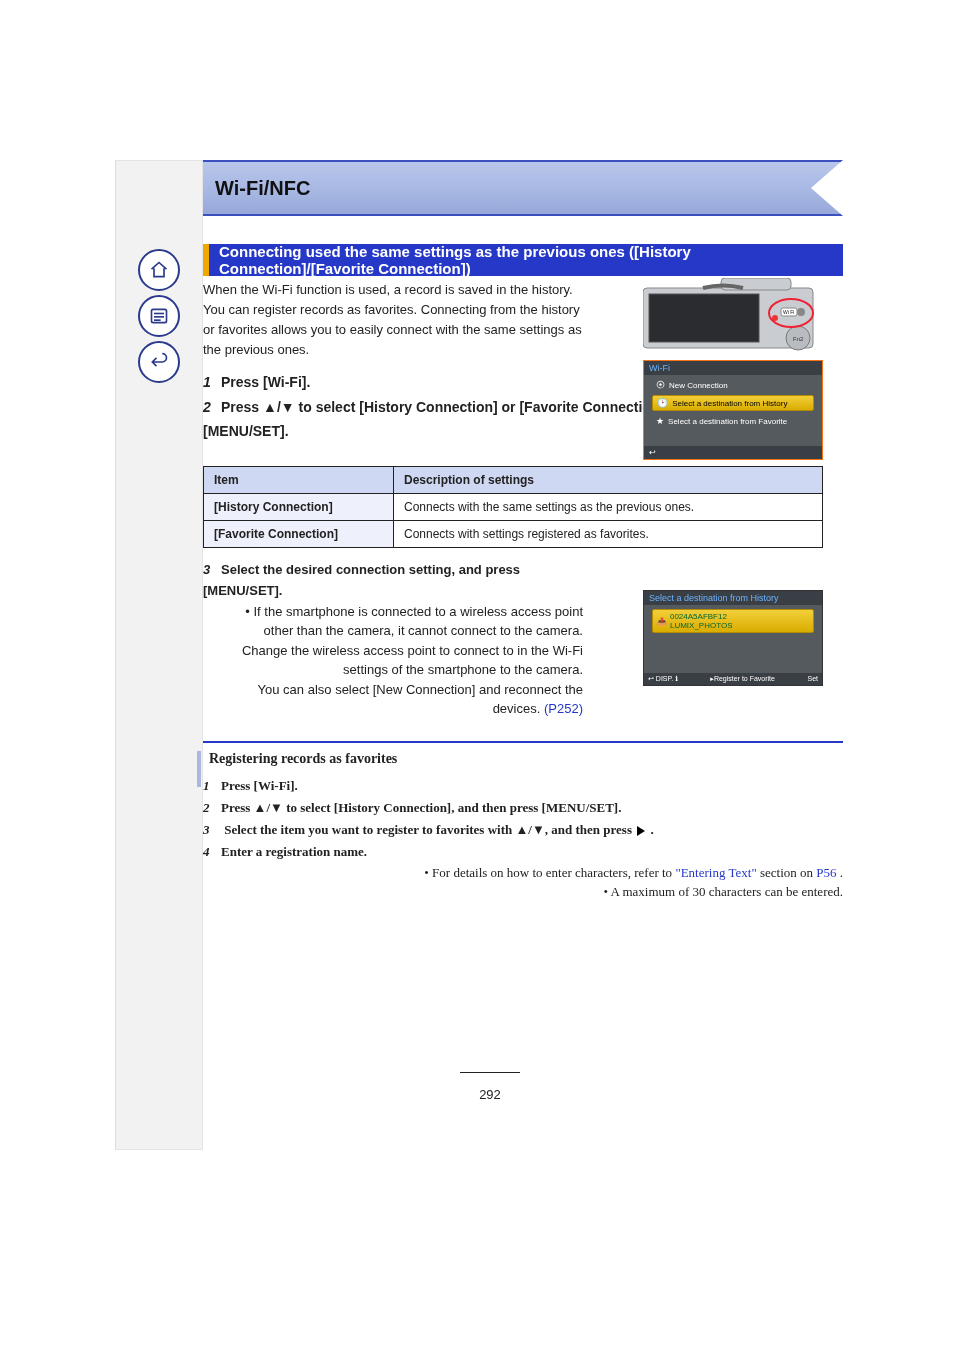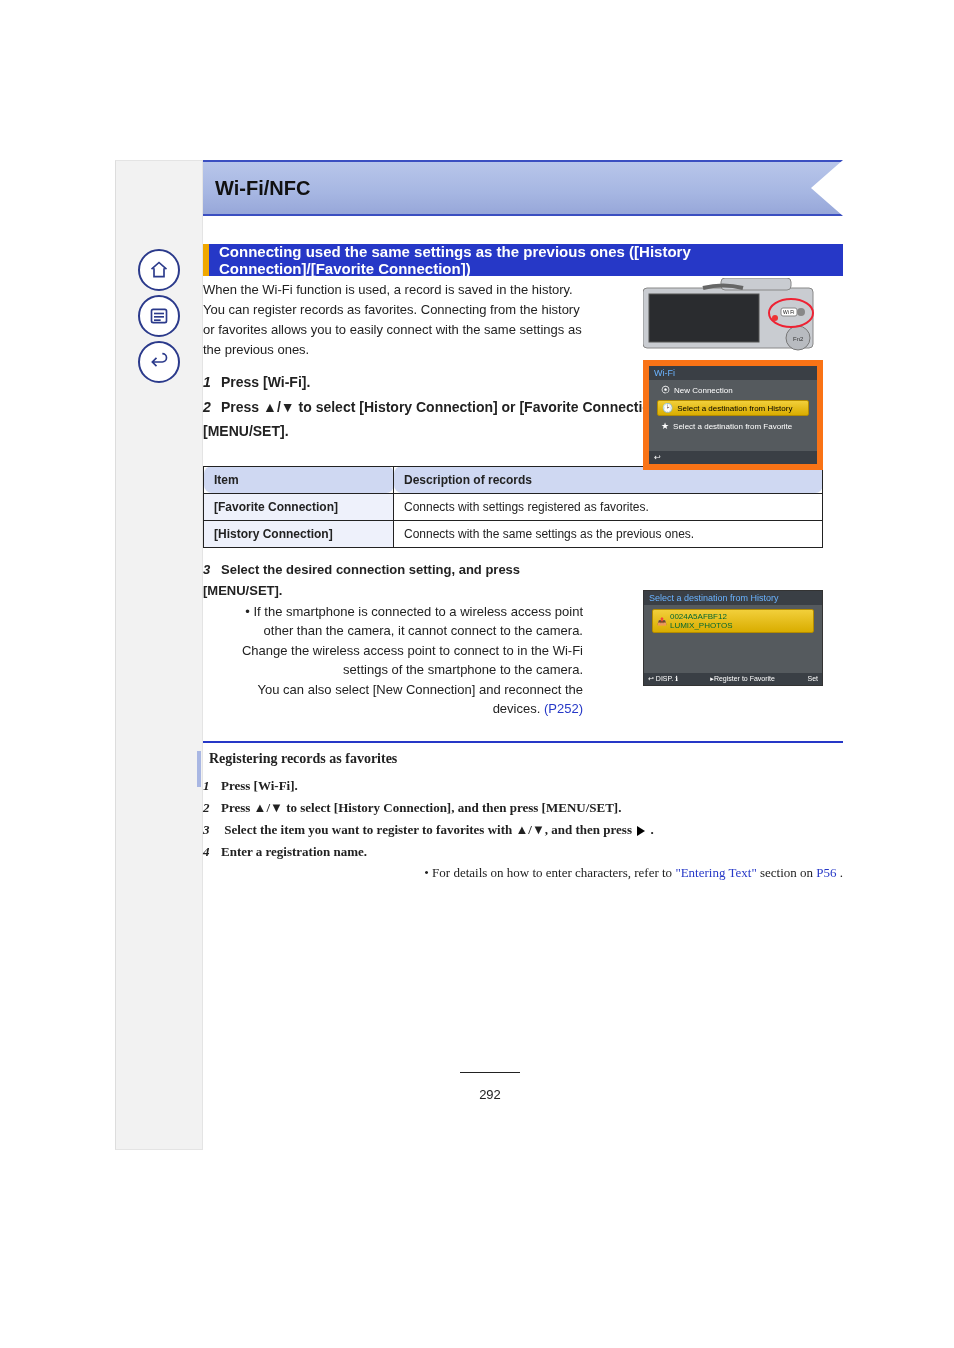--- a/index.html
+++ b/index.html
@@ -108,21 +108,21 @@
     top: 118px;
     width: 180px;
   }
   .camera-fig svg { display: block; }
   .wifi-screen {
     position: absolute;
     right: 20px;
     top: 200px;
     width: 180px;
     background: #555a5e;
-    border: 6px solid #f97316;
+    border: 1px solid #f97316;
     font-size: 8px;
     color: #fff;
   }
   .wifi-title {
     background: #3a3f45;
     color: #6ab3ff;
     padding: 2px 5px;
     font-size: 9px;
   }
   .wifi-item {
@@ -155,21 +155,20 @@
   }
   .option-table th, .option-table td {
     border: 1px solid #222;
     padding: 6px 10px;
     text-align: left;
     vertical-align: top;
   }
   .option-table th {
     background: #cfd8f2;
     font-weight: 600;
-    border-radius: 8px;
   }
   .option-table td.label {
     background: #eef1fb;
     font-weight: 600;
     width: 190px;
   }
   .step3 {
     margin-top: 12px;
     width: 380px;
     line-height: 1.6;
@@ -341,29 +340,29 @@
       <div class="wifi-footer">
         <span>↩</span>
         <span></span>
       </div>
     </div>
 
     <table class="option-table">
       <tbody>
           <tr>
         <th>Item</th>
-        <th>Description of records</th>
+        <th>Description of settings</th>
+      </tr>
+      <tr>
+        <td class="label">[History Connection]</td>
+        <td>Connects with the same settings as the previous ones.</td>
       </tr>
       <tr>
         <td class="label">[Favorite Connection]</td>
         <td>Connects with settings registered as favorites.</td>
-      </tr>
-      <tr>
-        <td class="label">[History Connection]</td>
-        <td>Connects with the same settings as the previous ones.</td>
       </tr>
     </tbody>
       </table>
 
     <div class="step3">
       <div><span class="step-num">3</span><strong>Select the desired connection setting, and press [MENU/SET].</strong></div>
       <div class="bullet">• If the smartphone is connected to a wireless access point other than the camera, it cannot connect to the camera. Change the wireless access point to connect to in the Wi-Fi settings of the smartphone to the camera.</div>
       <div class="bullet">
         <span>You can also select [New Connection] and reconnect the devices.</span>
         <span style="color:#2638c7">(P252)</span>
@@ -403,20 +402,21 @@
           </strong>
         </div>
         <div><span class="step-num">4</span><strong>Enter a registration name.</strong></div>
         <div class="bullet">
           • <span>For details on how to enter characters, refer to </span>
           <span style="color:#2638c7">"Entering Text"</span>
           <span> section on </span>
           <span style="color:#2638c7">P56</span>
           <span>.</span>
         </div>
+        <div class="bullet">• <span>A maximum of 30 characters can be entered.</span></div>
       </div>
     </div>
 
   </div>
 
   <div class="page-num">292</div>
 
 </div>
 
 </body></html>

